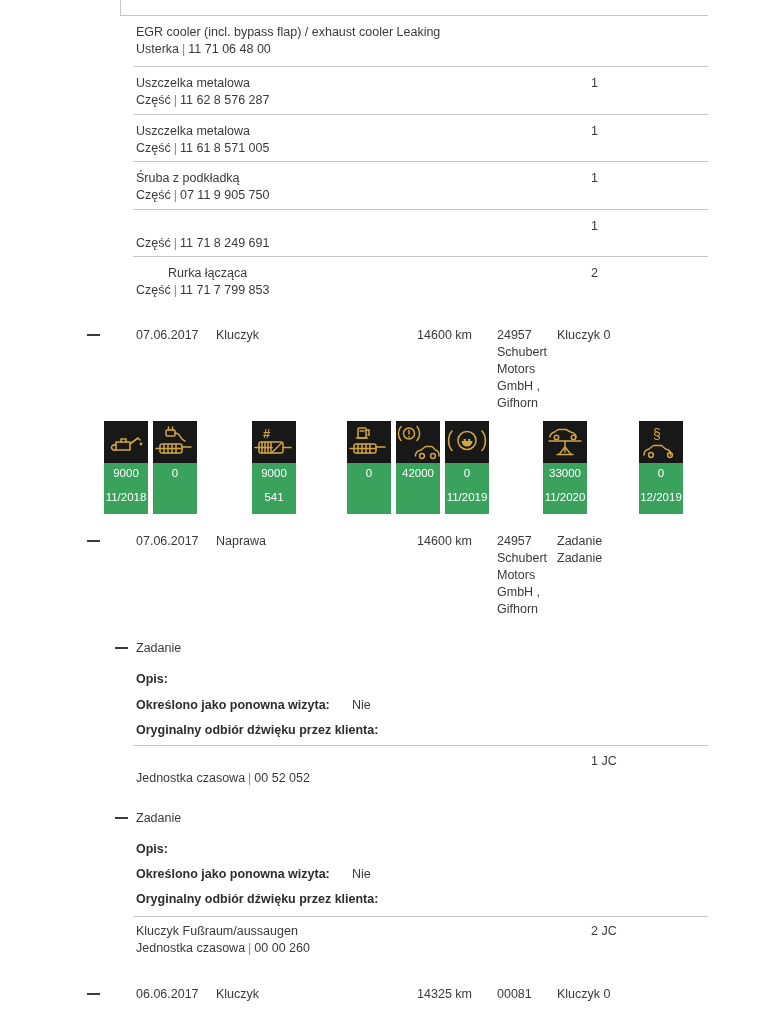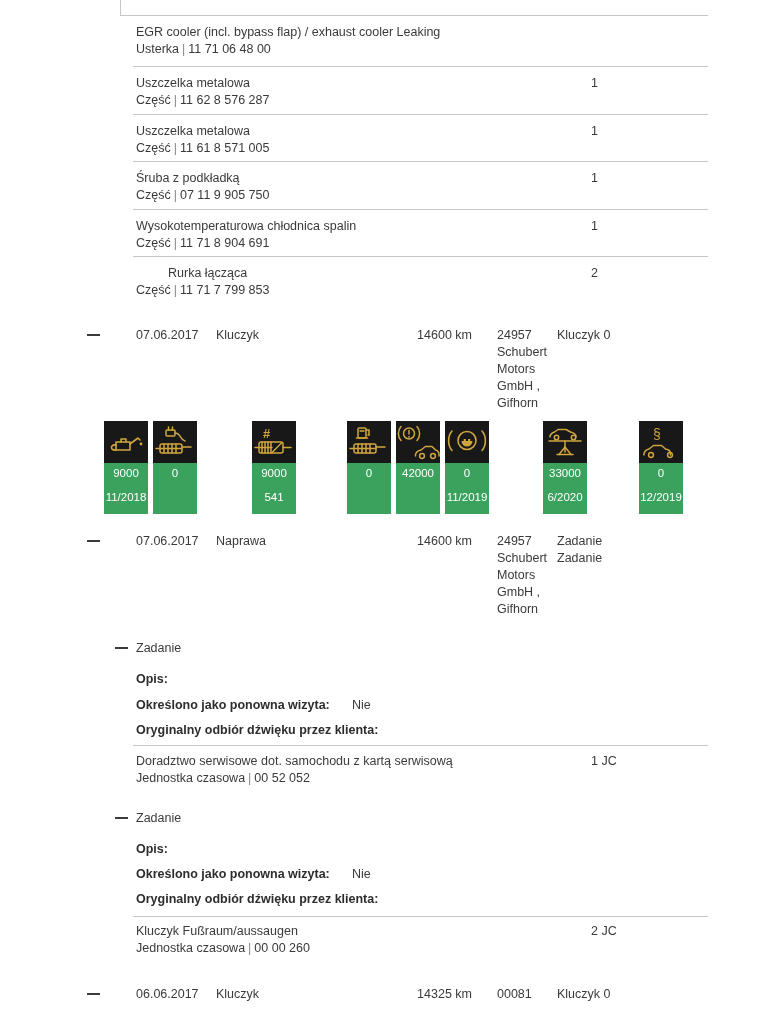--- a/index.html
+++ b/index.html
@@ -49,23 +49,22 @@
   <div class="t" style="left:591px;top:123px;">1</div>
 
   <div class="hr" style="left:133px;top:161px;width:575px;"></div>
   <div class="t" style="left:136px;top:170px;">Śruba z podkładką</div>
   <div class="t" style="left:136px;top:187px;">
     <span>Część</span><span class="pipe">|</span><span>07 11 9 905 750</span>
   </div>
   <div class="t" style="left:591px;top:170px;">1</div>
 
   <div class="hr" style="left:133px;top:209px;width:575px;"></div>
-  <div class="t" style="left:136px;top:218px;">Wysokotemperaturowa chłodnica spalin</div>
   <div class="t" style="left:136px;top:235px;">
-    <span>Część</span><span class="pipe">|</span><span>11 71 8 904 691</span>
+    <span>Część</span><span class="pipe">|</span><span>11 71 8 249 691</span>
   </div>
   <div class="t" style="left:591px;top:218px;">1</div>
 
   <div class="hr" style="left:133px;top:256px;width:575px;"></div>
   <div class="t" style="left:136px;top:265px;margin-left:32px;">Rurka łącząca</div>
   <div class="t" style="left:136px;top:282px;">
     <span>Część</span><span class="pipe">|</span><span>11 71 7 799 853</span>
   </div>
   <div class="t" style="left:591px;top:265px;">2</div>
 
@@ -204,21 +203,21 @@
             <circle cx="30.5" cy="16.5" r="2.2"></circle>
             <path d="M6 20 h32"></path>
             <path d="M22 20 v11"></path>
             <path d="M14 33.5 h16"></path>
             <path d="M22 26 l-6 7.5 M22 26 l6 7.5"></path>
           </g>
         </svg>
     </div>
     <div class="tile-green">
       <div class="tile-val">33000</div>
-      <div class="tile-due">6/2020</div>
+      <div class="tile-due">11/2020</div>
     </div>
   </div>
 
   <div class="tile" style="left:639px;">
     <div class="tile-icon">
       <svg viewBox="0 0 44 42">
           <g stroke="#cfa53e" fill="none" stroke-width="1.5" stroke-linecap="round" stroke-linejoin="round">
             <path d="M5 34 v-1.5 q1 -3.5 5 -4.5 l4.5 -3.5 h8 l4 3.5 q5 1 5 4.5 v1.5"></path>
             <circle cx="12" cy="34" r="2.4"></circle>
             <circle cx="31" cy="34" r="2.4"></circle>
@@ -246,21 +245,20 @@
   <div class="t" style="left:557px;top:533px;">Zadanie</div>
   <div class="t" style="left:557px;top:550px;">Zadanie</div>
 
   <div class="dash" style="left:115px;top:647px;"></div>
   <div class="t" style="left:136px;top:640px;">Zadanie</div>
   <div class="t b" style="left:136px;top:671px;">Opis:</div>
   <div class="t b" style="left:136px;top:697px;">Określono jako ponowna wizyta:</div>
   <div class="t" style="left:352px;top:697px;">Nie</div>
   <div class="t b" style="left:136px;top:722px;">Oryginalny odbiór dźwięku przez klienta:</div>
   <div class="hr" style="left:133px;top:745px;width:575px;"></div>
-  <div class="t" style="left:136px;top:753px;">Doradztwo serwisowe dot. samochodu z kartą serwisową</div>
   <div class="t" style="left:591px;top:753px;">1 JC</div>
   <div class="t" style="left:136px;top:770px;">
     <span>Jednostka czasowa</span><span class="pipe">|</span><span>00 52 052</span>
   </div>
 
   <div class="dash" style="left:115px;top:817px;"></div>
   <div class="t" style="left:136px;top:810px;">Zadanie</div>
   <div class="t b" style="left:136px;top:841px;">Opis:</div>
   <div class="t b" style="left:136px;top:866px;">Określono jako ponowna wizyta:</div>
   <div class="t" style="left:352px;top:866px;">Nie</div>

